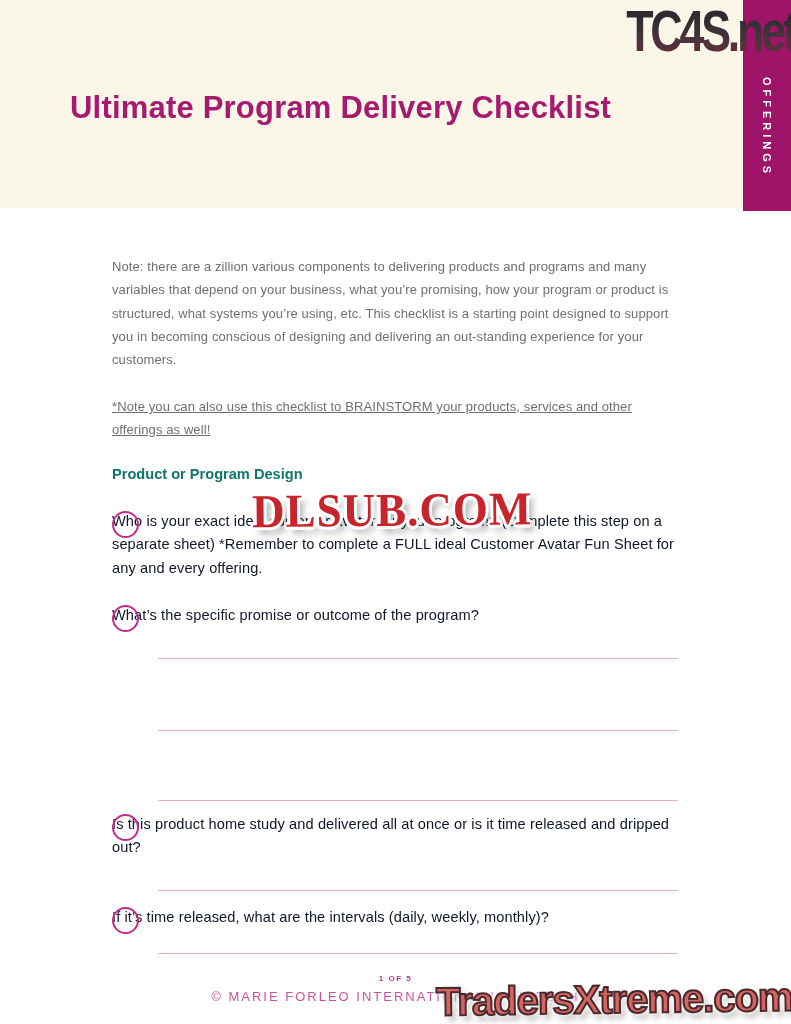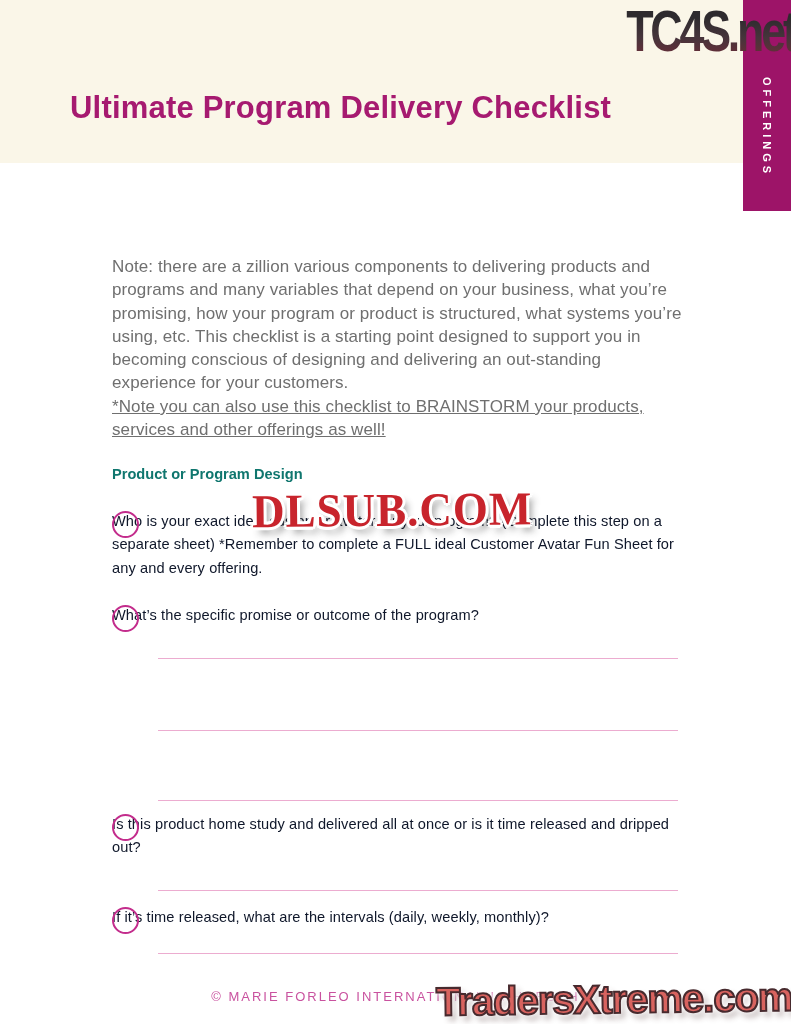--- a/index.html
+++ b/index.html
@@ -11,21 +11,21 @@
     background: #ffffff;
     overflow: hidden;
     font-family: "Liberation Sans", sans-serif;
     margin: 0 auto;
   }
 
   
   .header-band {
     position: absolute;
     left: 0; top: 0;
-    width: 791px; height: 163px;
+    width: 791px; height: 208px;
     background: #FAF6E8;
   }
   .doc-title {
     position: absolute;
     left: 70px; top: 90px;
     font-size: 31px;
     font-weight: 800;
     letter-spacing: 0.2px;
     color: #A61A70;
   }
@@ -45,21 +45,21 @@
     font-weight: bold;
     letter-spacing: 4px;
     margin-top: 44px;
   }
 
   
   .body-text {
     position: absolute;
     left: 112px;
     width: 572px;
-    font-size: 17px;
+    font-size: 13px;
     line-height: 23.3px;
     color: #6F6F6F;
     letter-spacing: 0.1px;
   }
   .note-para       { top: 255px; }
   .brainstorm-para { top: 395px; text-decoration: underline; }
   .section-heading {
     position: absolute;
     left: 112px; top: 466px;
     font-size: 14.6px;
@@ -196,19 +196,20 @@
     <p class="item-text">Is this product home study and delivered all at once or is it time released and dripped out?</p>
   </div>
   <div class="answer-line" style="top:890px"></div>
 
   <div class="check-item" style="top:906px">
     <span class="circle"></span>
     <p class="item-text">If it’s time released, what are the intervals (daily, weekly, monthly)?</p>
   </div>
   <div class="answer-line" style="top:953px"></div>
 
+  <div class="footer-page">1 OF 5</div>
   <div class="footer-copy">© MARIE FORLEO INTERNATIONAL | RHHBSCH</div>
 
   <div class="wm wm-tc4s">TC4S.net</div>
   <div class="wm wm-dlsub">DLSUB.COM</div>
   <div class="wm wm-traders">TradersXtreme.com</div>
 
 </div>
 
 </body></html>

